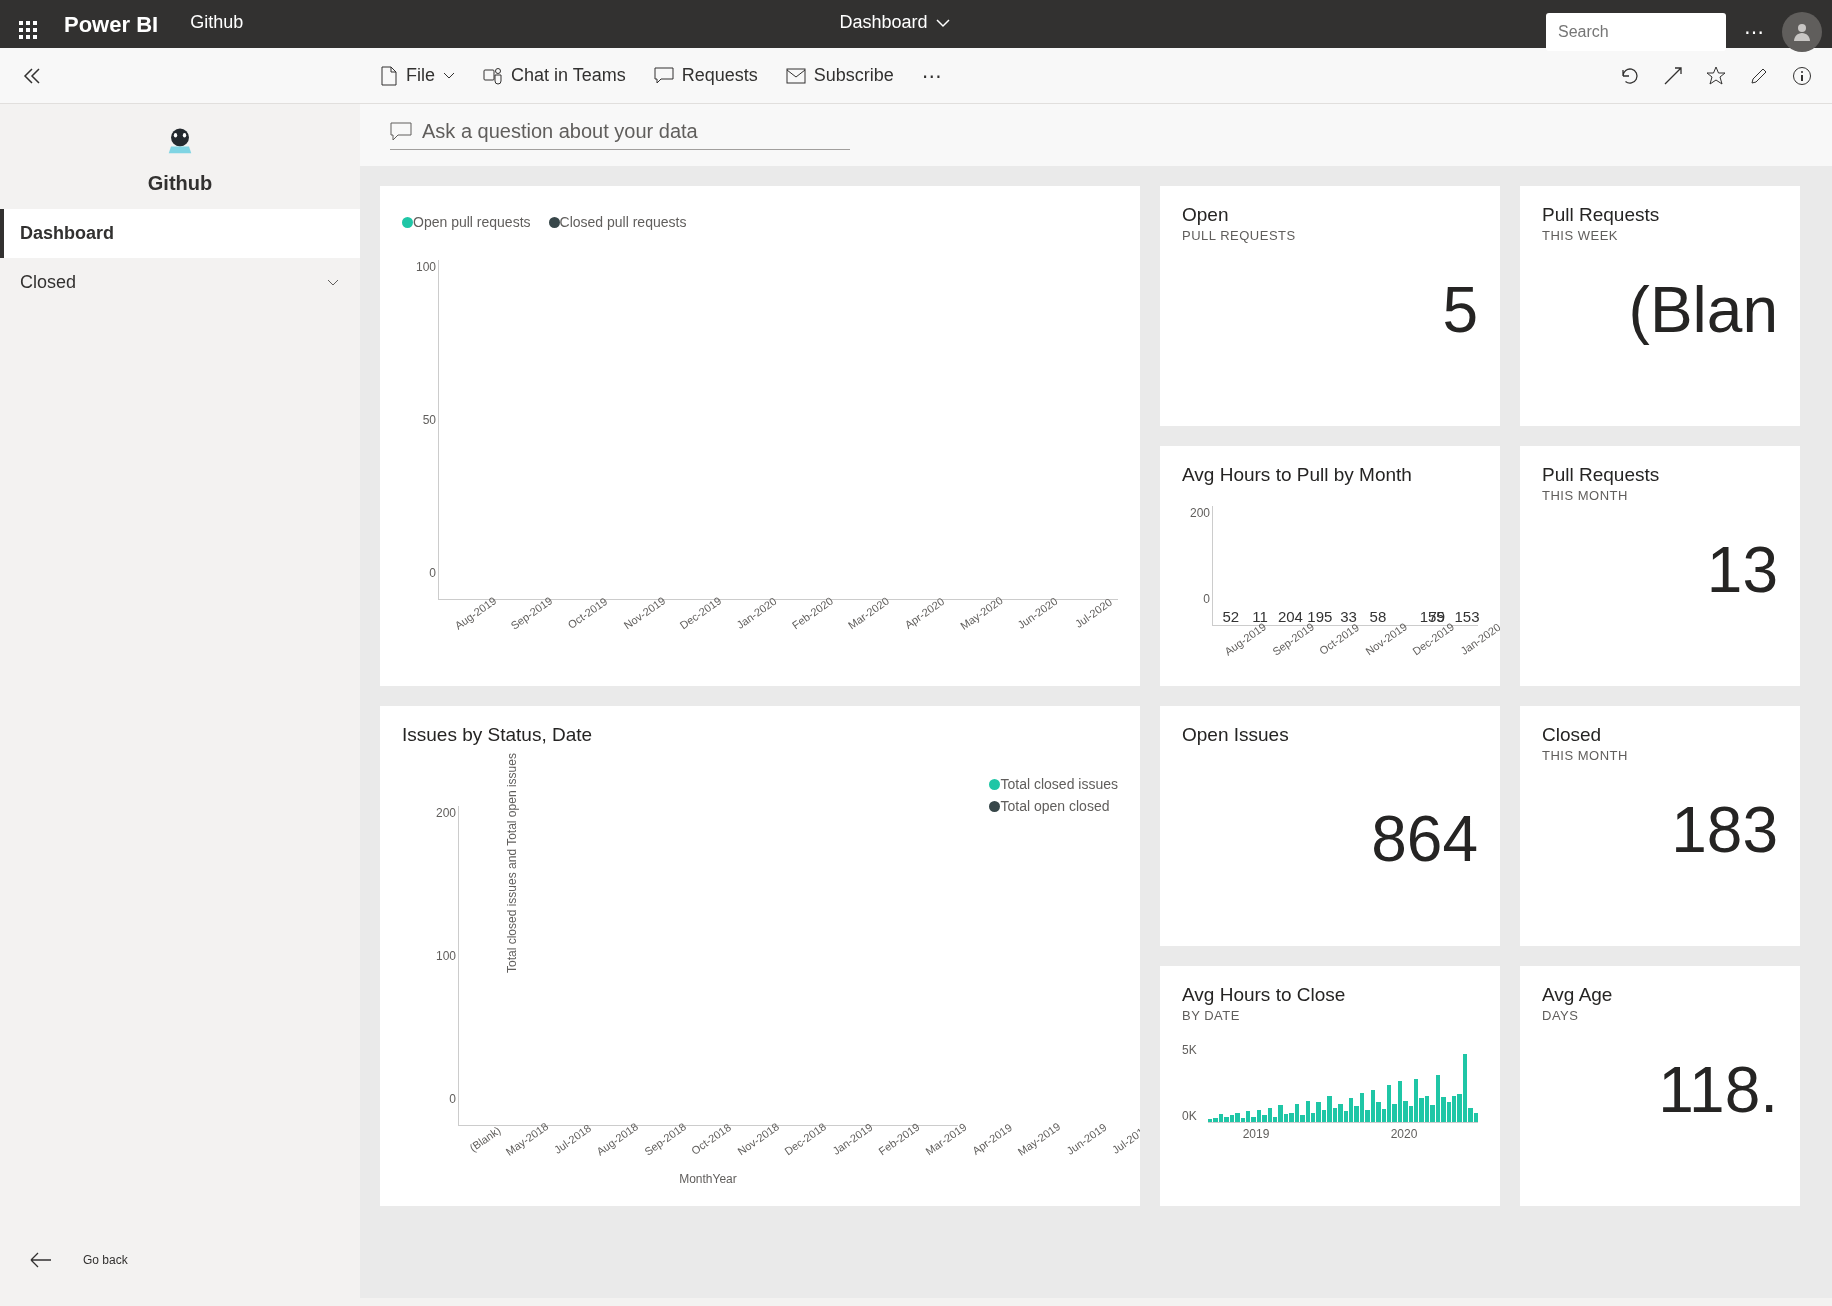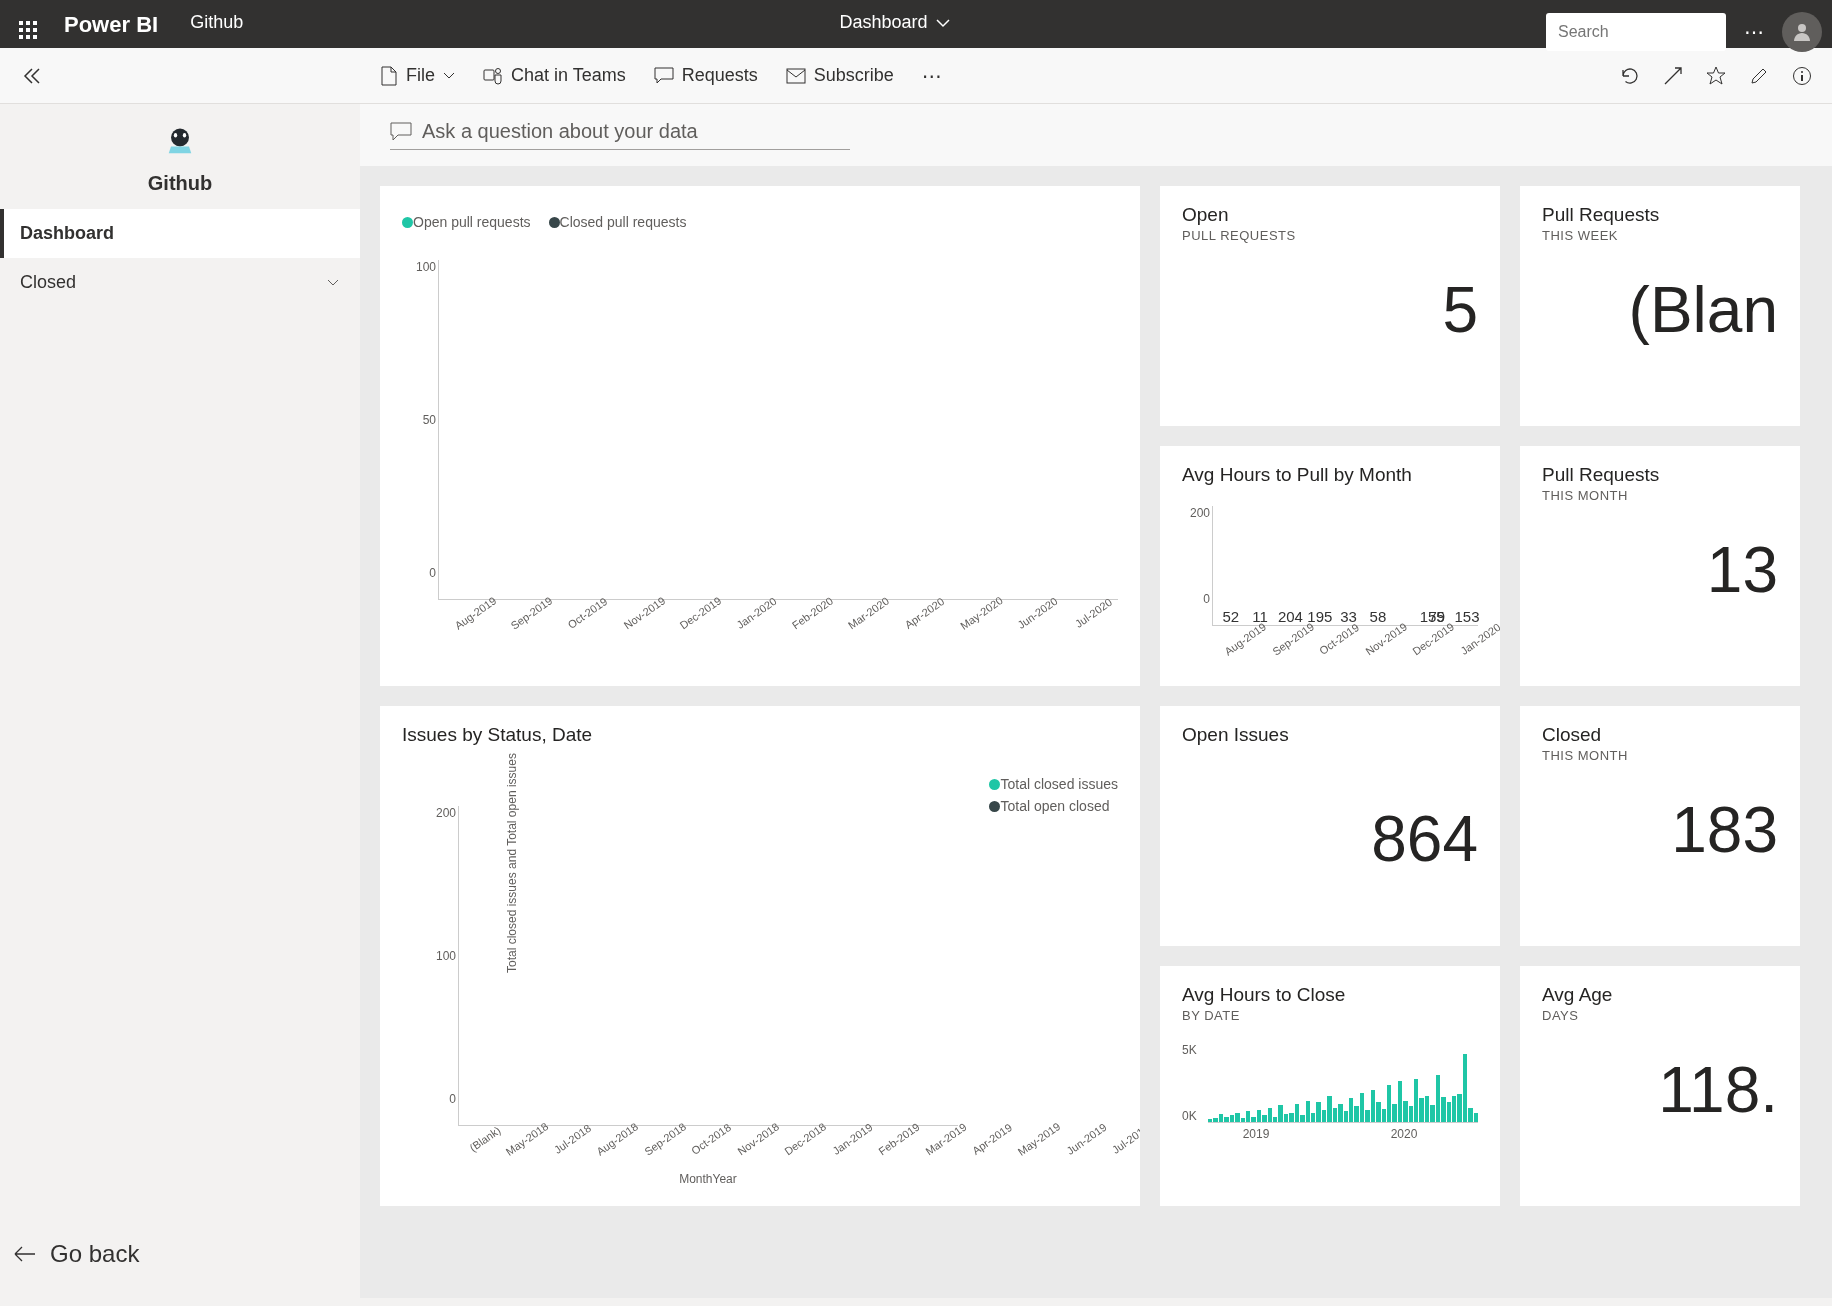--- a/index.html
+++ b/index.html
@@ -26,21 +26,21 @@
   .icon-btn { cursor: pointer; display: flex; align-items: center; justify-content: center; }
   
   
   .content { display: flex; height: calc(100% - 112px); }
   .sidebar { width: 360px; background: #f3f2f1; display: flex; flex-direction: column; }
   .sidebar-header { display: flex; flex-direction: column; align-items: center; padding: 20px 0 14px; }
   .sidebar-logo { width: 36px; height: 36px; margin-bottom: 12px; }
   .sidebar-title { font-size: 20px; font-weight: 700; }
   .nav-item { padding: 14px 20px; font-size: 18px; cursor: pointer; display: flex; justify-content: space-between; align-items: center; }
   .nav-item.active { background: #fff; border-left: 4px solid #323130; font-weight: 600; padding-left: 16px; }
-  .sidebar-footer { margin-top: auto; padding: 20px 14px 30px; display: flex; align-items: center; gap: 14px; font-size: 24px; cursor: pointer; }
+  .sidebar-footer { margin-top: auto; padding: 20px 30px 30px; display: flex; align-items: center; gap: 31px; font-size: 12px; cursor: pointer; }
   
   .main { flex: 1; background: #eaeaea; overflow: hidden; position: relative; }
   .qna-bar { background: #f8f8f8; padding: 16px 30px; }
   .qna-input { display: flex; align-items: center; gap: 10px; border-bottom: 1px solid #a19f9d; padding-bottom: 6px; width: 460px; font-size: 20px; color: #605e5c; }
   
   .tiles { padding: 20px 0 20px 20px; display: grid; grid-template-columns: 760px 340px 280px; grid-auto-rows: auto; gap: 20px; }
   .tile { background: #fff; padding: 18px 22px; overflow: hidden; }
   .tile-title { font-size: 19px; color: #252423; margin-bottom: 2px; font-weight: 400; }
   .tile-sub { font-size: 13px; color: #605e5c; letter-spacing: 0.5px; text-transform: uppercase; }
   .kpi { font-size: 64px; font-weight: 300; text-align: right; margin-top: 30px; color: #252423; white-space: nowrap; }

